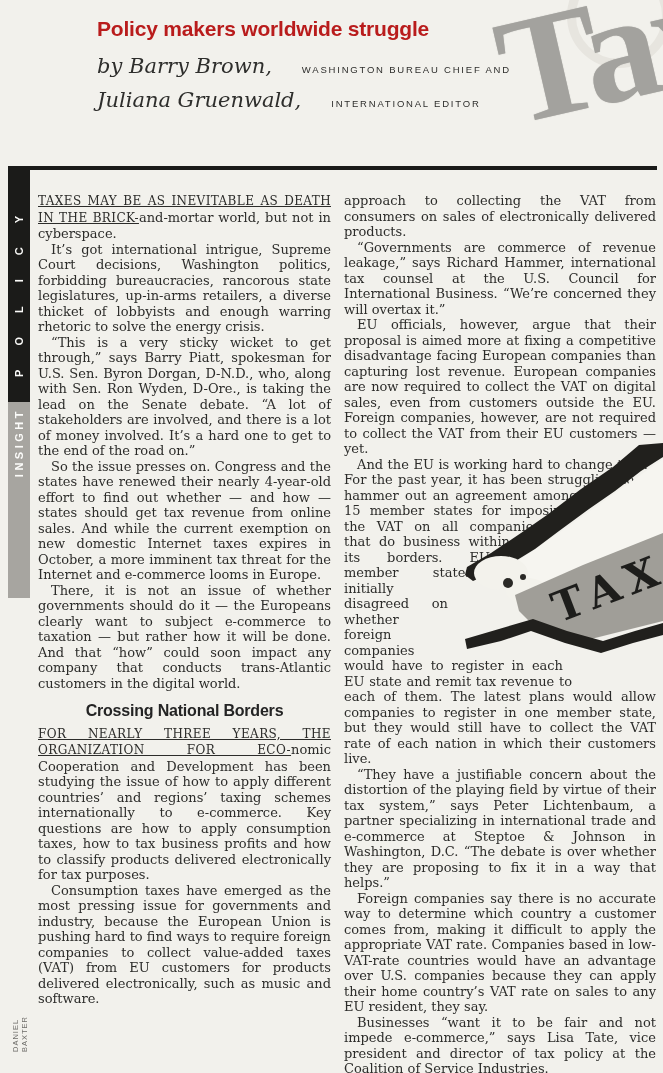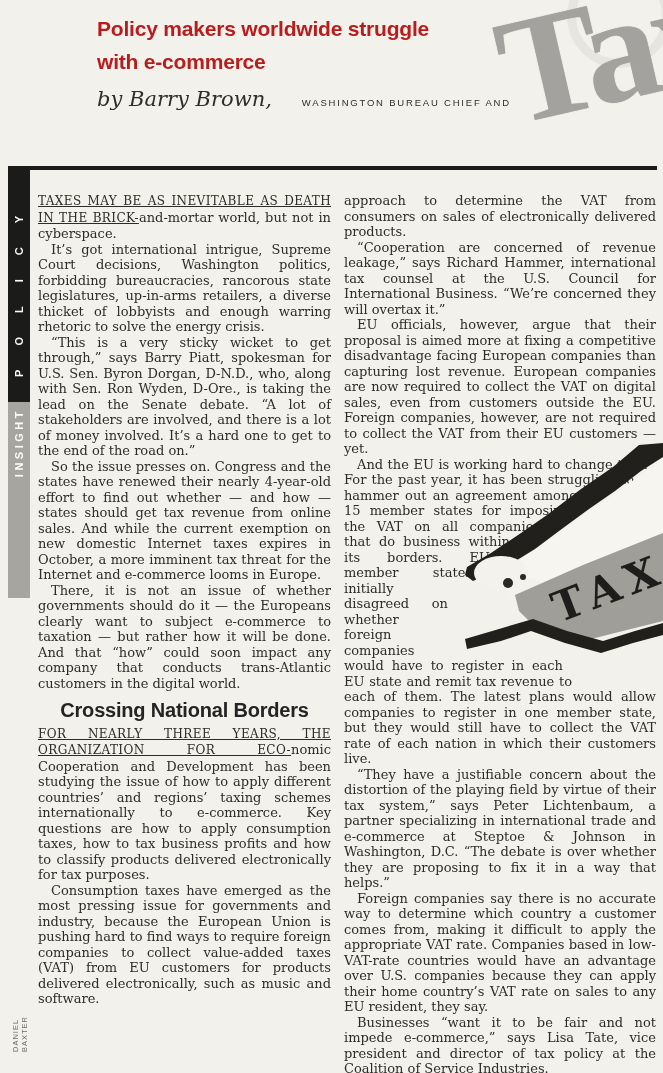--- a/index.html
+++ b/index.html
@@ -39,43 +39,44 @@
   .spine-insight .spine-word{letter-spacing:3.5px;}
   
   .columns{position:absolute;left:38px;top:193px;width:618px;display:flex;gap:13px;}
   .col{font-size:13px;line-height:15.5px;text-align:justify;hyphens:auto;}
   .col-left{width:293px;}
   .col-right{width:312px;}
   .col p{margin:0;text-indent:13px;}
   .col p.no-indent{text-indent:0;}
   .lead-caps{font-size:12px;letter-spacing:0.4px;text-decoration:underline;}
   .section-heading{margin:12px 0 7px;text-align:center;text-indent:0;
-    font-family:"Liberation Sans", sans-serif;font-weight:bold;font-size:20px;
+    font-family:"Liberation Sans", sans-serif;font-weight:bold;font-size:16px;
     color:#242424;letter-spacing:-0.2px;}
   
   .sp{display:block;float:right;clear:right;height:15.5px;}
   
   .illustration{position:absolute;top:443px;right:0;}
   .credit{position:absolute;left:11px;top:990px;height:62px;
     writing-mode:vertical-rl;transform:rotate(180deg);
     font-family:"Liberation Sans", sans-serif;font-size:7.5px;letter-spacing:1px;color:#6f6e6a;}
 </style>
 </head>
 <body>
 
 <div class="page">
 
   <div class="corner-arc"></div>
 
   <div class="tax-bg">Tax</div>
 
   <header class="masthead">
-    <h1 class="title"><span>Policy makers worldwide struggle</span><br><span>with e-commerce</span></h1>
+    <h1 class="title"><span>Policy makers worldwide struggle</span><br></h1>
     <div class="byline">
       <div class="byline-row"><span class="by-name">by Barry Brown,</span><span class="by-role">WASHINGTON BUREAU CHIEF AND</span></div>
+      <div class="byline-row"><span class="by-name">Juliana Gruenwald,</span><span class="by-role">INTERNATIONAL EDITOR</span></div>
     </div>
   </header>
 
   <div class="rule"></div>
 
   <aside class="spine">
     <div class="spine-seg spine-policy">
       <span class="spine-word">POLICY</span>
     </div>
     <div class="spine-seg spine-insight">
@@ -90,22 +91,22 @@
       <p>“This is a very sticky wicket to get through,” says Barry Piatt, spokesman for U.S. Sen. Byron Dorgan, D-N.D., who, along with Sen. Ron Wyden, D-Ore., is taking the lead on the Senate debate. “A lot of stakeholders are involved, and there is a lot of money involved. It’s a hard one to get to the end of the road on.”</p>
       <p>So the issue presses on. Congress and the states have renewed their nearly 4-year-old effort to find out whether — and how — states should get tax revenue from online sales. And while the current exemption on new domestic Internet taxes expires in October, a more imminent tax threat for the Internet and e-commerce looms in Europe.</p>
       <p>There, it is not an issue of whether governments should do it — the Europeans clearly want to subject e-commerce to taxation — but rather how it will be done. And that “how” could soon impact any company that conducts trans-Atlantic customers in the digital world.</p>
       <h2 class="section-heading">Crossing National Borders</h2>
       <p class="no-indent"><span class="lead-caps">FOR NEARLY THREE YEARS, THE ORGANIZATION FOR ECO-</span><span>nomic Cooperation and Development has been studying the issue of how to apply different countries’ and regions’ taxing schemes internationally to e-commerce. Key questions are how to apply consumption taxes, how to tax business profits and how to classify products delivered electronically for tax purposes.</span></p>
       <p>Consumption taxes have emerged as the most pressing issue for governments and industry, because the European Union is pushing hard to find ways to require foreign companies to collect value-added taxes (VAT) from EU customers for products delivered electronically, such as music and software.</p>
 
     </div>
 
     <div class="col col-right">
-      <p class="no-indent">approach to determine the VAT from consumers on sales of electronically delivered products.</p>
-      <p>“Cooperation are concerned of revenue leakage,” says Richard Hammer, international tax counsel at the U.S. Council for International Business. “We’re concerned they will overtax it.”</p>
+      <p class="no-indent">approach to collecting the VAT from consumers on sales of electronically delivered products.</p>
+      <p>“Governments are commerce of revenue leakage,” says Richard Hammer, international tax counsel at the U.S. Council for International Business. “We’re concerned they will overtax it.”</p>
       <p>EU officials, however, argue that their proposal is aimed more at fixing a competitive disadvantage facing European companies than capturing lost revenue. European companies are now required to collect the VAT on digital sales, even from customers outside the EU. Foreign companies, however, are not required to collect the VAT from their EU customers — yet.</p>
       <span><i class="sp" style="width:8px"></i><i class="sp" style="width:22px"></i><i class="sp" style="width:56px"></i><i class="sp" style="width:86px"></i><i class="sp" style="width:116px"></i><i class="sp" style="width:146px"></i><i class="sp" style="width:166px"></i><i class="sp" style="width:184px"></i><i class="sp" style="width:198px"></i><i class="sp" style="width:208px"></i><i class="sp" style="width:213px"></i><i class="sp" style="width:216px"></i><i class="sp" style="width:214px"></i><i class="sp" style="width:93px"></i><i class="sp" style="width:84px"></i></span>
       <p>And the EU is working hard to change that. For the past year, it has been struggling to hammer out an agreement among its 15 member states for imposing the VAT on all companies that do business within its borders. EU member states initially disagreed on whether foreign companies would have to register in each EU state and remit tax revenue to each of them. The latest plans would allow companies to register in one member state, but they would still have to collect the VAT rate of each nation in which their customers live.</p>
       <p>“They have a justifiable concern about the distortion of the playing field by virtue of their tax system,” says Peter Lichtenbaum, a partner specializing in international trade and e-commerce at Steptoe &amp; Johnson in Washington, D.C. “The debate is over whether they are proposing to fix it in a way that helps.”</p>
       <p>Foreign companies say there is no accurate way to determine which country a customer comes from, making it difficult to apply the appropriate VAT rate. Companies based in low-VAT-rate countries would have an advantage over U.S. companies because they can apply their home country’s VAT rate on sales to any EU resident, they say.</p>
       <p>Businesses “want it to be fair and not impede e-commerce,” says Lisa Tate, vice president and director of tax policy at the Coalition of Service Industries.</p>
       
     </div>
   </main>
 

